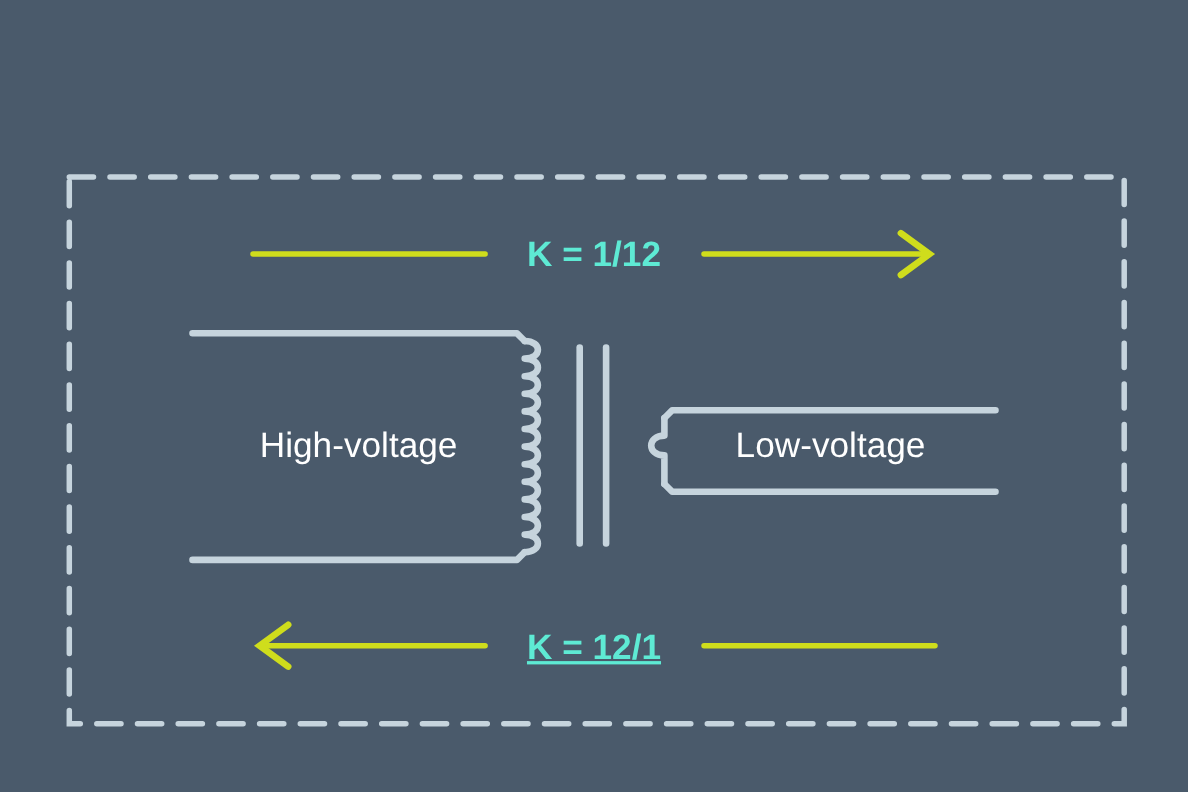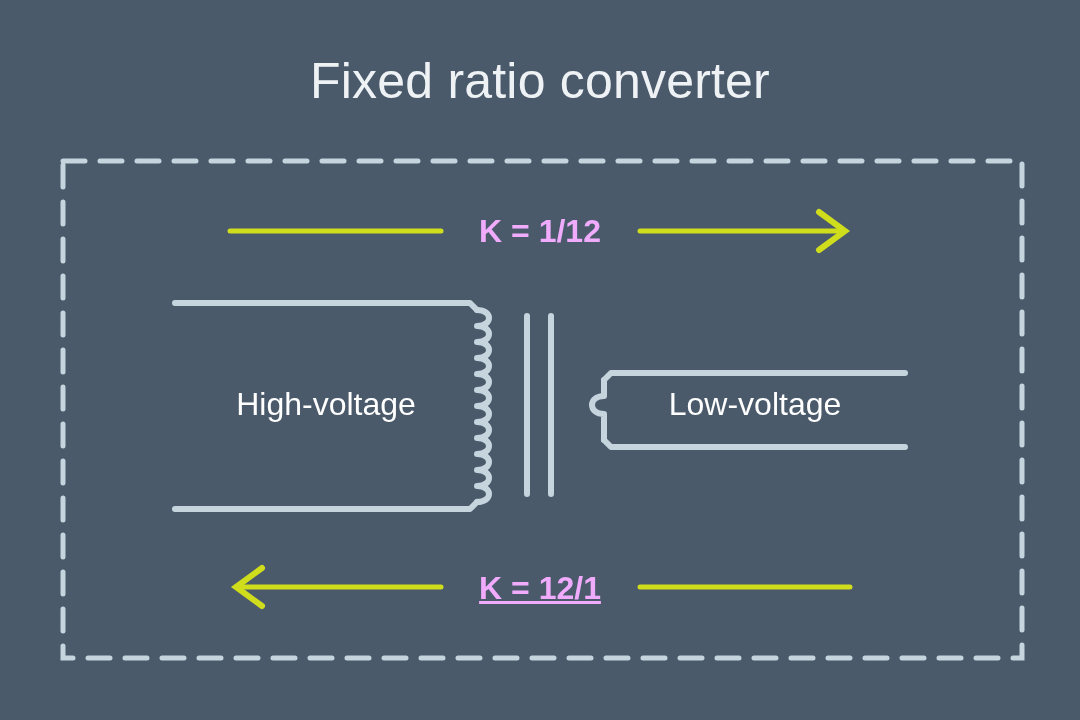--- a/index.html
+++ b/index.html
@@ -55,21 +55,21 @@
   .winding-label.lv {
     left: 604px;
     top: 386px;
     width: 302px;
     text-align: center;
   }
   .ratio-label {
     position: absolute;
     font-size: 32px;
     font-weight: bold;
-    color: #f0abfc;
+    color: #5eead4;
     font-family: "Liberation Sans", sans-serif;
     white-space: nowrap;
     text-align: center;
   }
   .ratio-label.top {
     left: 440px;
     top: 213px;
     width: 200px;
   }
   .ratio-label.bottom {
@@ -77,21 +77,20 @@
     top: 570px;
     width: 200px;
     text-decoration: underline;
   }
 </style>
 </head>
 <body>
 
 <div id="stage">
 
-  <div class="title-text">Fixed ratio converter</div>
 
   <svg class="layer" viewBox="0 0 1080 720" xmlns="http://www.w3.org/2000/svg">
 
     <rect x="63" y="161" width="959" height="497" fill="none" stroke="#c6d4dd" stroke-width="5" stroke-linecap="round" stroke-dasharray="22 15"></rect>
 
     <g>
       <line x1="230" y1="231" x2="441" y2="231" stroke="#cfdd1c" stroke-width="5" stroke-linecap="round"></line>
       <line x1="640" y1="231" x2="843" y2="231" stroke="#cfdd1c" stroke-width="5" stroke-linecap="round"></line>
       <polyline points="819,212 845,231 819,250" fill="none" stroke="#cfdd1c" stroke-width="6" stroke-linecap="round" stroke-linejoin="miter"></polyline>
     </g>

